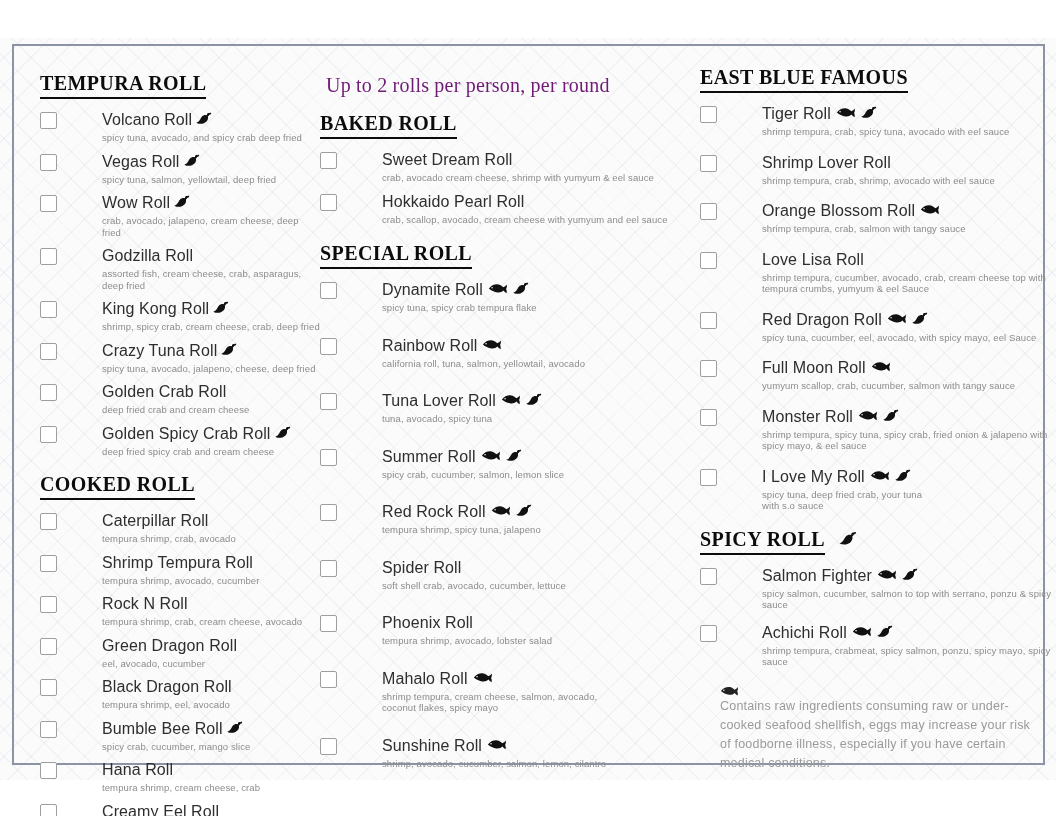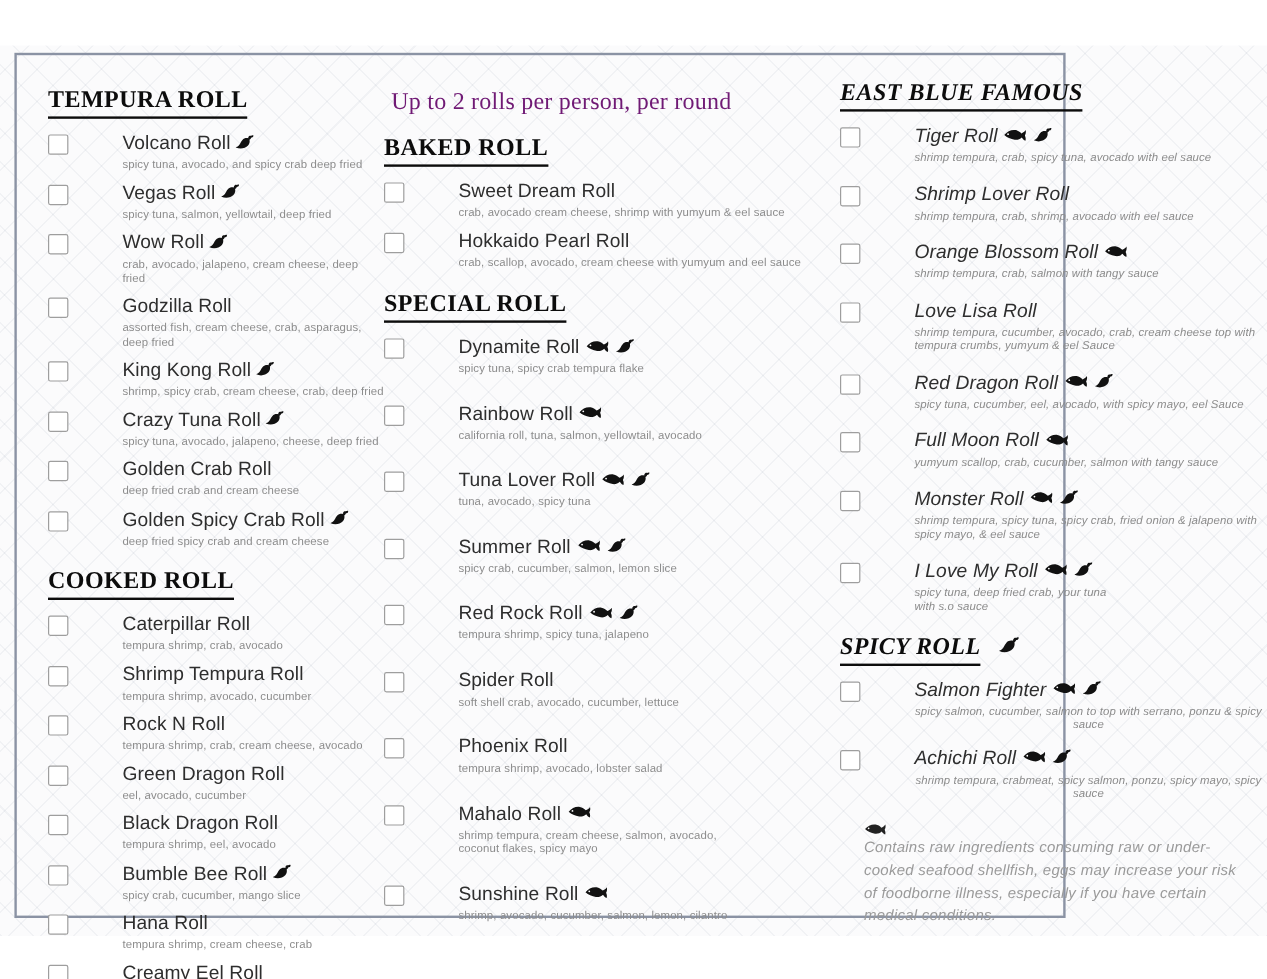--- a/index.html
+++ b/index.html
@@ -6,46 +6,46 @@
   html,body { width:1056px; height:816px; background:#ffffff; font-family:"Liberation Sans", sans-serif; overflow:hidden; }
   .photo { position:relative; width:1056px; height:816px; background:#ffffff; }
   .texture-band {
     position:absolute; left:0; top:38px; width:1056px; height:742px;
     background-color:#fbfbfc;
     background-image:
       repeating-linear-gradient(45deg, rgba(70,90,120,0.055) 0px, rgba(70,90,120,0.055) 1.2px, transparent 1.2px, transparent 19px),
       repeating-linear-gradient(-45deg, rgba(70,90,120,0.055) 0px, rgba(70,90,120,0.055) 1.2px, transparent 1.2px, transparent 19px);
   }
   .page {
-    position:absolute; left:12px; top:44px; width:876px; height:721px;
+    position:absolute; left:12px; top:44px; width:1033px; height:721px;
     border:2px solid #8b93a4; background:transparent;
   }
   .col { position:absolute; }
   .col1 { left:26px;  top:26px; width:280px; }
   .col2 { left:306px; top:28px; width:348px; }
-  .col3 { left:686px; top:20px; width:352px;font-style:italic; }
+  .col3 { left:686px; top:20px; width:352px; }
 
   .sec-title { margin-bottom:11px; }
   .sec-title .sec-text {
     display:inline-block;
     font-family:"Liberation Serif", serif;
     font-weight:bold; font-size:20px; color:#0c0c0c;
     letter-spacing:0.4px;
     border-bottom:2.5px solid #0c0c0c; padding-bottom:2px;
   }
   .sec-title .icon { margin-left:6px; }
   .note {
     font-family:"Liberation Serif", serif;
     font-size:20px; color:#701a75; margin-bottom:15px; margin-left:6px;
     letter-spacing:0.2px;
   }
   .item { display:flex; align-items:flex-start; margin-bottom:8px;gap:38px; }
   .col2 .sec-special .item { margin-bottom:22px; }
   .col3 .items .item { margin-bottom:15px; }
-  .col3 .sec-spicy .item { margin-bottom:12px;text-align:center; }
+  .col3 .sec-spicy .item { margin-bottom:12px; }
   .checkbox {
     flex:none; width:17px; height:17px; margin:2px 7px 0 0;
     border:1px solid #9e9e9e; border-radius:2px; background:#fff;
   }
   .itext { flex:1; min-width:0; }
   .iname-row { display:flex; align-items:center; }
   .iname { font-size:16px; color:#2e2e2e; line-height:20px; letter-spacing:0.1px; }
   .idesc {
     font-size:9.5px; color:#8c8c8c; line-height:11.5px; margin-top:2px;
     white-space:pre-line; letter-spacing:0.1px;

